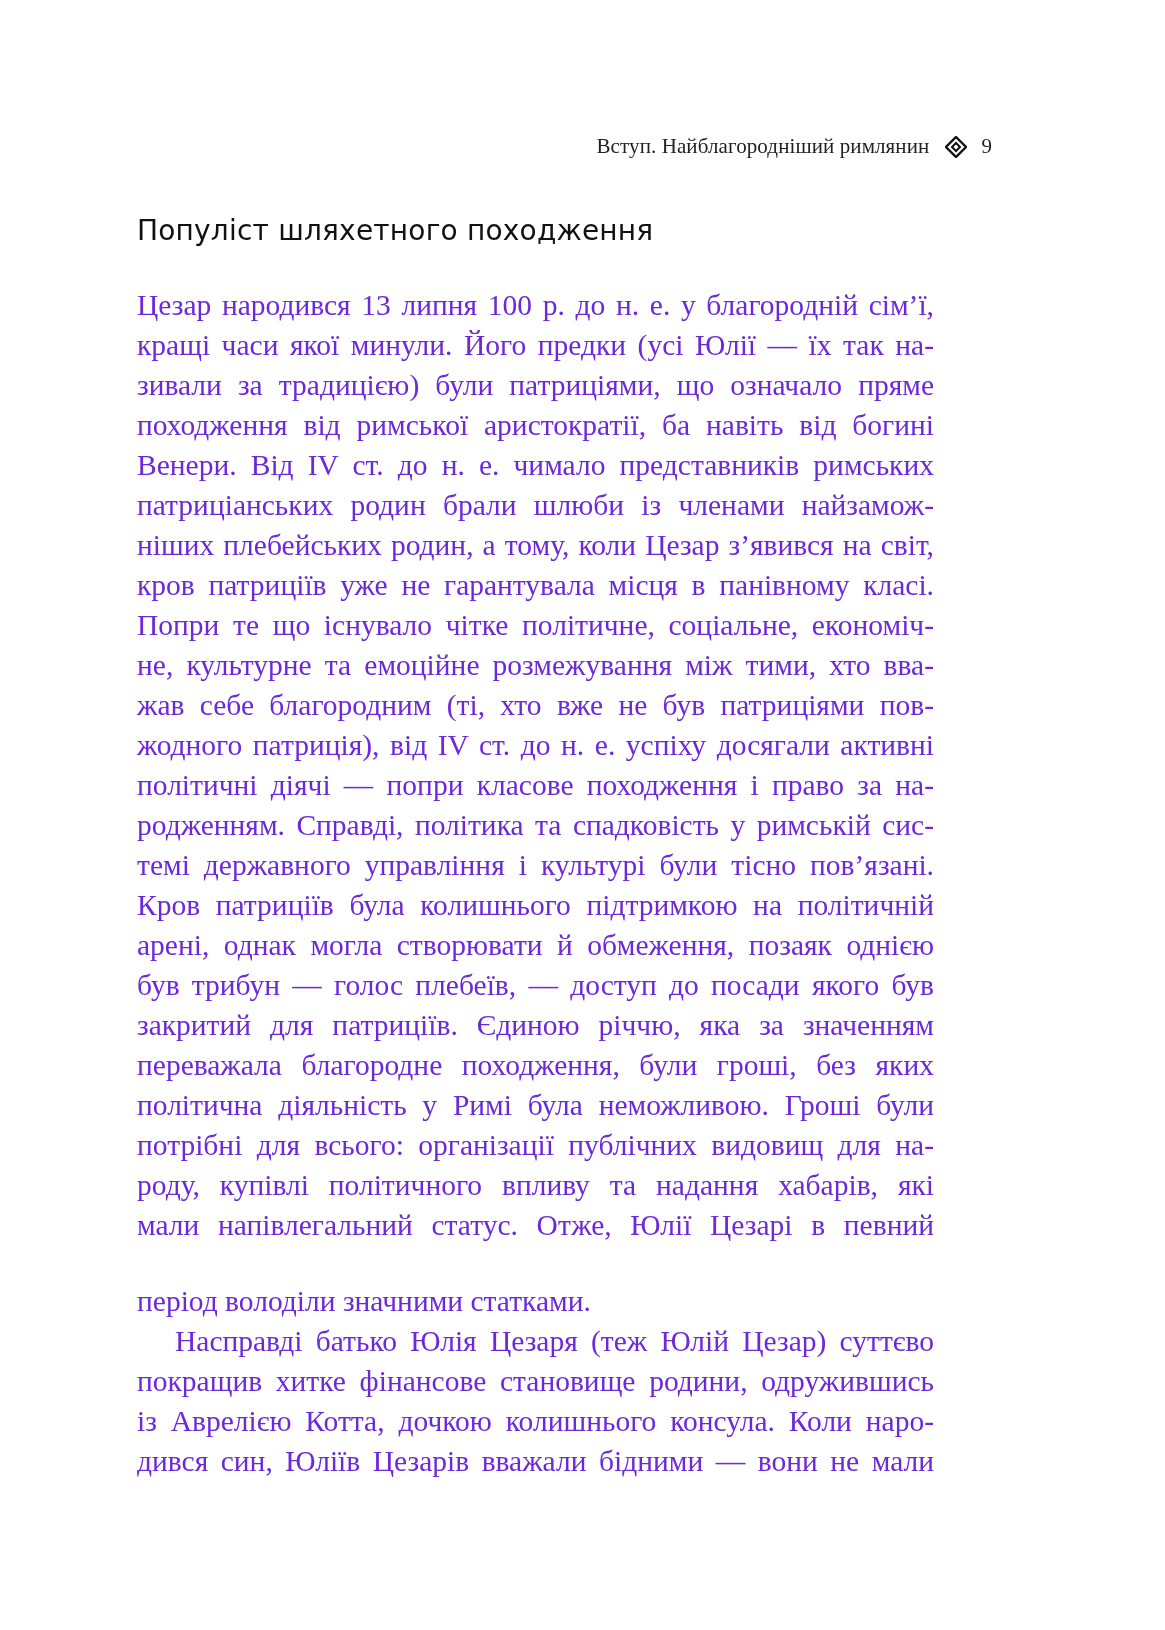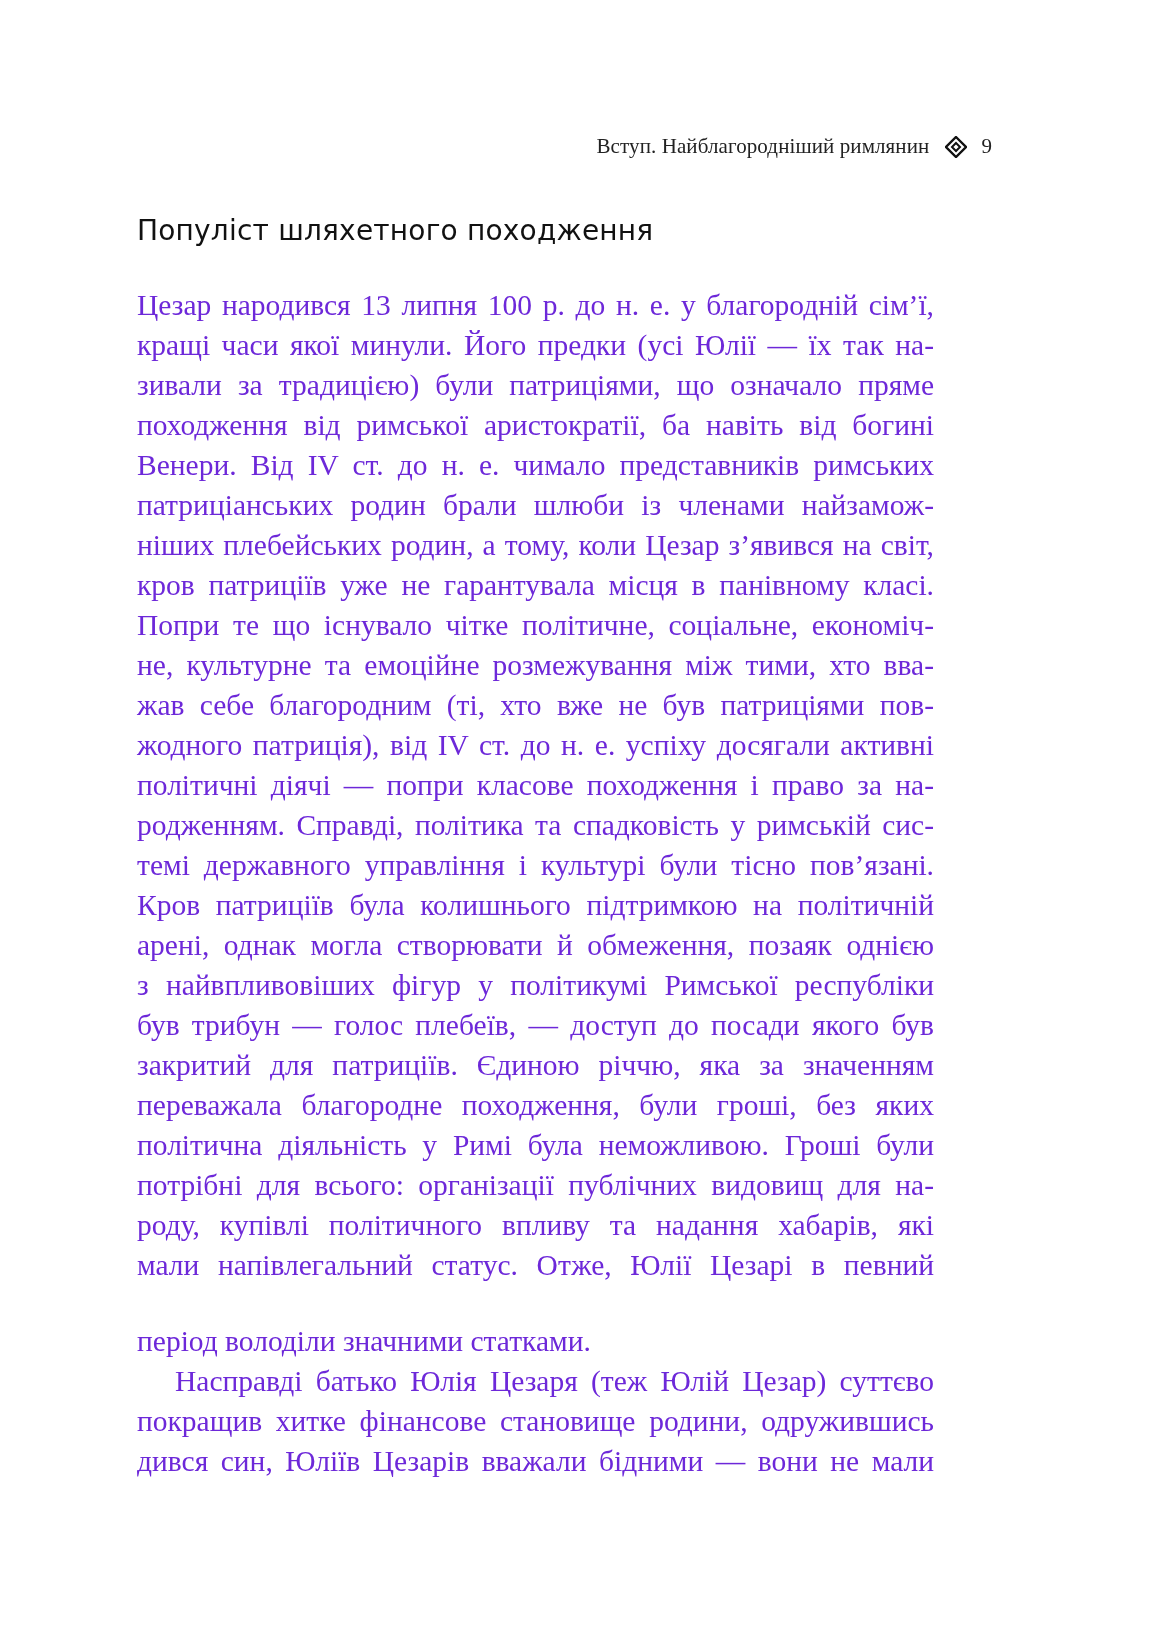--- a/index.html
+++ b/index.html
@@ -105,28 +105,28 @@
     <span class="line">кров патриціїв уже не гарантувала місця в панівному класі.</span>
     <span class="line">Попри те що існувало чітке політичне, соціальне, економіч-</span>
     <span class="line">не, культурне та емоційне розмежування між тими, хто вва-</span>
     <span class="line">жав себе благородним (ті, хто вже не був патриціями пов-</span>
     <span class="line">жодного патриція), від IV ст. до н. е. успіху досягали активні</span>
     <span class="line">політичні діячі — попри класове походження і право за на-</span>
     <span class="line">родженням. Справді, політика та спадковість у римській сис-</span>
     <span class="line">темі державного управління і культурі були тісно пов’язані.</span>
     <span class="line">Кров патриціїв була колишнього підтримкою на політичній</span>
     <span class="line">арені, однак могла створювати й обмеження, позаяк однією</span>
-    <span class="line">з найвпливовіших фігур у політикумі Римської республіки</span>
     <span class="line">був трибун — голос плебеїв, — доступ до посади якого був</span>
     <span class="line">закритий для патриціїв. Єдиною річчю, яка за значенням</span>
     <span class="line">переважала благородне походження, були гроші, без яких</span>
     <span class="line">політична діяльність у Римі була неможливою. Гроші були</span>
     <span class="line">потрібні для всього: організації публічних видовищ для на-</span>
     <span class="line">роду, купівлі політичного впливу та надання хабарів, які</span>
     <span class="line">мали напівлегальний статус. Отже, Юлії Цезарі в певний</span>
     <span class="line last">період володіли значними статками.</span>
   </div>
   <div>
     <span class="line indent">Насправді батько Юлія Цезаря (теж Юлій Цезар) суттєво</span>
     <span class="line">покращив хитке фінансове становище родини, одружившись</span>
+    <span class="line">із Аврелією Котта, дочкою колишнього консула. Коли наро-</span>
     <span class="line">дився син, Юліїв Цезарів вважали бідними — вони не мали</span>
   </div>
 </div>
 
 </body></html>

